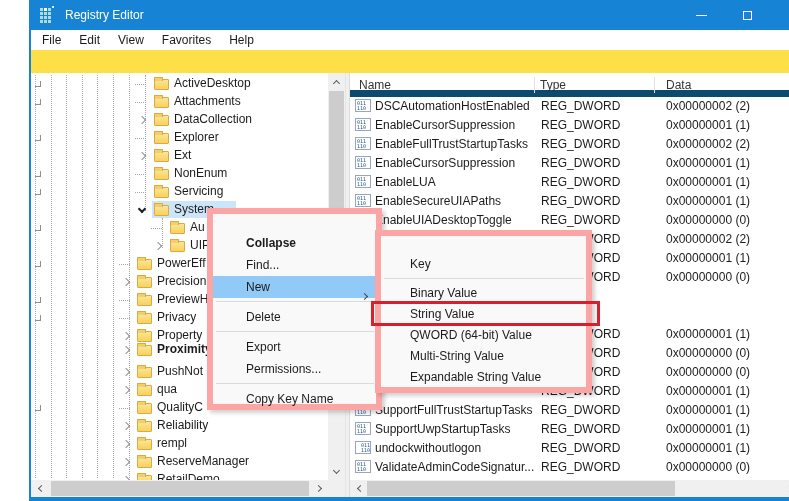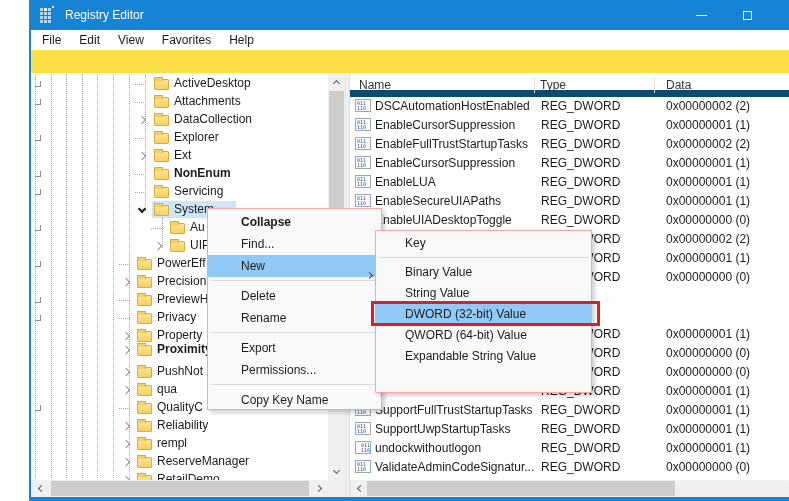--- a/index.html
+++ b/index.html
@@ -53,21 +53,21 @@
   .sb-corner{position:absolute;right:0;bottom:0;width:17px;height:17px;background:#f0f0f0;}
   .thumb{position:absolute;background:#cdcdcd;}
   .sarr{position:absolute;width:17px;height:17px;display:flex;align-items:center;justify-content:center;}
   .sarr .chev{border-color:#5a5a5a;border-width:1.5px;width:5px;height:5px;}
   .up .chev{transform:rotate(-135deg);margin-top:3px;}
   .down .chev{transform:rotate(45deg);margin-top:-2px;}
   .left .chev{transform:rotate(135deg);margin-left:3px;}
   .right .chev{transform:rotate(-45deg);margin-left:-2px;}
   .grip{position:absolute;right:3px;bottom:3px;width:2px;height:2px;background:#9b9b9b;box-shadow:-4px 4px 0 #9b9b9b,0 4px 0 #9b9b9b,4px 4px 0 0 #9b9b9b,4px 0 0 #9b9b9b,4px -4px 0 #9b9b9b;transform:translate(-5px,-5px);}
   
-  .menu{position:absolute;background:#f9f9f9;border:1px solid #fca5a5;box-shadow:3px 3px 4px rgba(0,0,0,.18);padding-top:2px;}
+  .menu{position:absolute;background:#f9f9f9;border:6px solid #fca5a5;box-shadow:3px 3px 4px rgba(0,0,0,.18);padding-top:18px;}
   .context-menu{left:176px;top:208px;width:175px;height:202px;z-index:20;}
   .submenu{left:344px;top:230px;width:217px;height:163px;z-index:30;}
   .mitem{position:relative;height:22px;line-height:22px;padding-left:33px;}
   .submenu .mitem{height:21px;line-height:21px;padding-left:29px;}
   .mitem.bold{font-weight:bold;}
   .mitem.hl{background:#91c9f7;}
   .msep{height:1px;background:#dadada;margin:3px 2px 4px 3px;}
   .marrow{position:absolute;right:9px;top:8px;}
   .marrow .chev{width:5px;height:5px;transform:rotate(-45deg);border-color:#444;border-width:1.5px;}
   .red-box{position:absolute;left:340px;top:301px;width:229px;height:25px;border:3px solid #d6202c;z-index:40;}
@@ -172,21 +172,21 @@
     <span class="folder" style="left: 123px;"></span>
     <span class="lbl" style="left: 143px;">Ext</span>
   </div>
           <div class="trow" style="top: 92px;">
 
     <span class="stub" style="left: 104px;"></span>
     <span class="exp" hidden="">
               <i class="chev"></i>
             </span>
     <span class="folder" style="left: 123px;"></span>
-    <span class="lbl" style="left: 143px; font-weight: bold;">NonEnum</span>
+    <span class="lbl" style="left: 143px;">NonEnum</span>
   </div>
           <div class="trow" style="top: 110px;">
 
     <span class="stub" style="left: 104px;"></span>
     <span class="exp" hidden="">
               <i class="chev"></i>
             </span>
     <span class="folder" style="left: 123px;"></span>
     <span class="lbl" style="left: 143px;">Servicing</span>
   </div>
@@ -573,24 +573,20 @@
   </div>
       <div class="mitem hl">
     <span class="mlabel">New</span>
     <span class="marrow"><i class="chev"></i></span>
   </div>
       <div class="msep"></div>
       <div class="mitem">
     <span class="mlabel">Delete</span>
     
   </div>
-      <div class="mitem">
-    <span class="mlabel">Rename</span>
-    
-  </div>
       <div class="msep"></div>
       <div class="mitem">
     <span class="mlabel">Export</span>
     
   </div>
       <div class="mitem">
     <span class="mlabel">Permissions...</span>
     
   </div>
       <div class="msep"></div>
@@ -607,26 +603,26 @@
   </div>
       <div class="msep"></div>
       <div class="mitem">
     <span class="mlabel">Binary Value</span>
     
   </div>
       <div class="mitem">
     <span class="mlabel">String Value</span>
     
   </div>
-      <div class="mitem hl">
-    <span class="mlabel">DWORD (32-bit) Value</span>
-    
-  </div>
       <div class="mitem">
     <span class="mlabel">QWORD (64-bit) Value</span>
+    
+  </div>
+      <div class="mitem">
+    <span class="mlabel">Multi-String Value</span>
     
   </div>
       <div class="mitem">
     <span class="mlabel">Expandable String Value</span>
     
   </div>
     </div>
 
   <div class="red-box"></div>
 </div>

